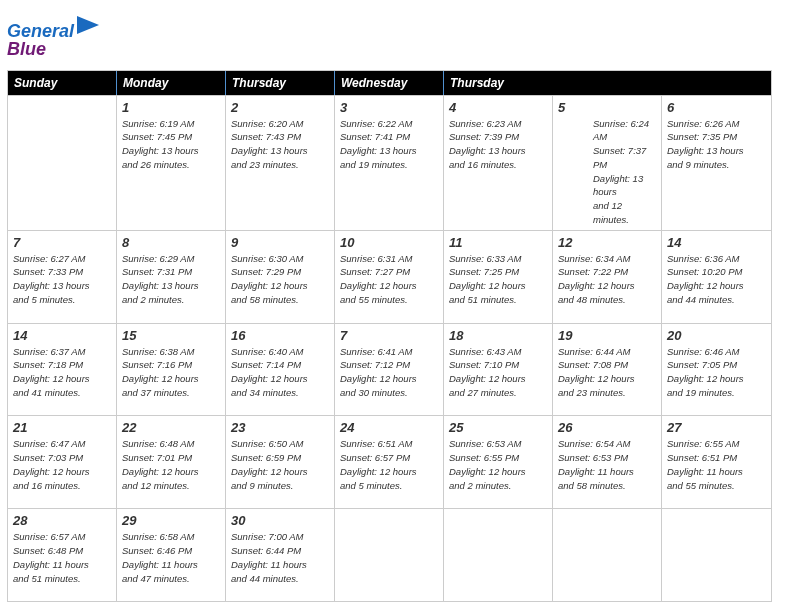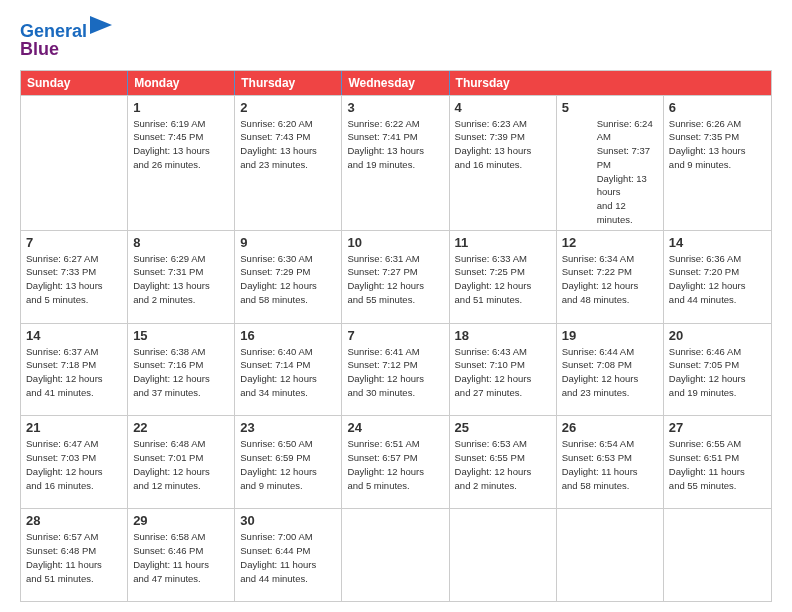--- a/index.html
+++ b/index.html
@@ -6,23 +6,24 @@
     body {
       width: 792px;
       height: 612px;
       font-family: Arial, sans-serif;
       background: #fff;
       overflow: hidden;
     }
     .page {
       width: 792px;
       height: 612px;
-      padding: 18px 20px 10px 20px;
+      padding: 18px 20px 10px 7px;
       display: flex;
       flex-direction: column;
+      font-style: italic;
     }
     .header {
       display: flex;
       justify-content: space-between;
       align-items: flex-start;
       margin-bottom: 10px;
     }
     .logo {
       display: flex;
       align-items: center;
@@ -53,21 +54,21 @@
     }
     .calendar {
       flex: 1;
       display: flex;
       flex-direction: column;
       border: 1px solid #ccc;
     }
     .cal-header {
       display: grid;
       grid-template-columns: repeat(7, 1fr);
-      background: #ef4444;
+      background: #000000;
     }
     .cal-header-cell {
       color: #fff;
       font-size: 12px;
       font-weight: bold;
       padding: 5px 6px;
       text-align: left;
       border-right: 1px solid #5090d0;
     }
     .cal-header-cell:last-child { border-right: none; }
@@ -221,21 +222,21 @@
           <div class="cal-cell">
             <div class="day-num">12</div>
             <div class="day-info" style="white-space: pre-line;">Sunrise: 6:34 AM
 Sunset: 7:22 PM
 Daylight: 12 hours
 and 48 minutes.</div>
           </div>
           <div class="cal-cell">
             <div class="day-num">14</div>
             <div class="day-info" style="white-space: pre-line;">Sunrise: 6:36 AM
-Sunset: 7:20 PM
+Sunset: 10:20 PM
 Daylight: 12 hours
 and 44 minutes.</div>
           </div>
         </div>
         <div class="cal-row">
           <div class="cal-cell">
             <div class="day-num">14</div>
             <div class="day-info" style="white-space: pre-line;">Sunrise: 6:37 AM
 Sunset: 7:18 PM
 Daylight: 12 hours

